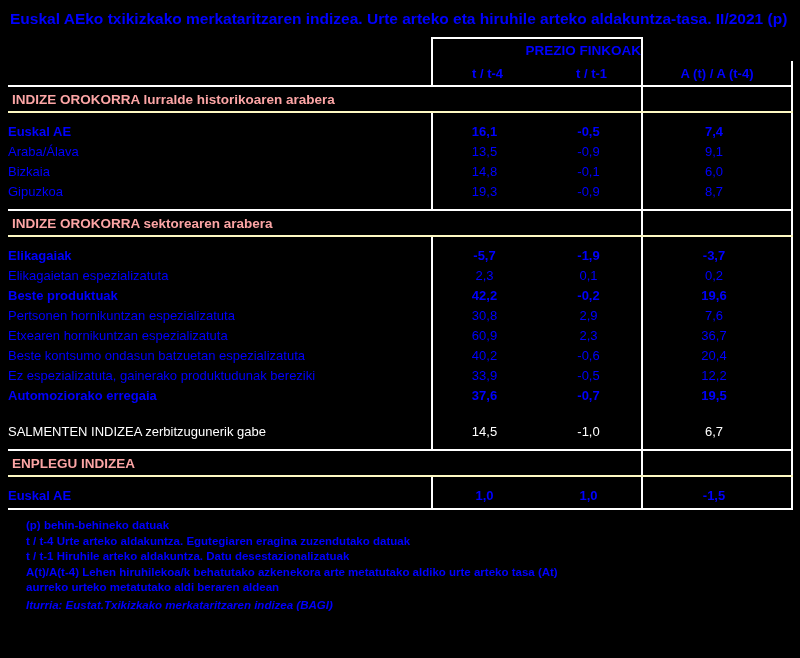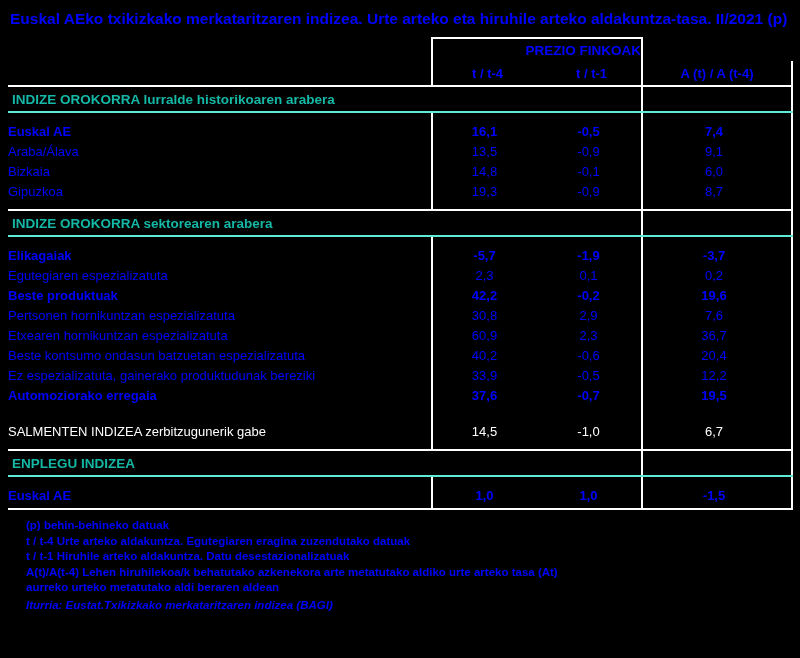--- a/index.html
+++ b/index.html
@@ -63,26 +63,26 @@
     text-align: center;
     height: 24px;
     border-bottom: 2px solid #ffffff;
   }
   .hdr-sub.b-left { border-left: 2px solid #ffffff; }
   .hdr-sub.b-right { border-right: 2px solid #ffffff; }
   .hdr-blank { border: none; }
 
   
   .section td {
-    color: #14b8a6;
+    color: #fca5a5;
     font-weight: bold;
     font-size: 13.5px;
     height: 24px;
     border-top: 2px solid #ffffff;
-    border-bottom: 2px solid #5eead4;
+    border-bottom: 2px solid #fef9c3;
   }
   .section td.lab { padding-left: 4px; text-align: left; }
 
   .row td {
     height: 20px;
     font-size: 13px;
   }
   .row td.lab { text-align: left; }
   .row td.num { text-align: center; padding-right: 6px; }
 
@@ -197,21 +197,21 @@
         <td></td>
         <td class="vl vr"></td>
       </tr>
       <tr class="row">
         <td class="lab lvl1">Elikagaiak</td>
         <td class="num bold-blue vline-left">-5,7</td>
         <td class="num bold-blue">-1,9</td>
         <td class="num bold-blue vline-left vline-right">-3,7</td>
       </tr>
       <tr class="row">
-        <td class="lab lvl2">Egutegiaren espezializatuta</td>
+        <td class="lab lvl2">Elikagaietan espezializatuta</td>
         <td class="num plain-blue vline-left">2,3</td>
         <td class="num plain-blue">0,1</td>
         <td class="num plain-blue vline-left vline-right">0,2</td>
       </tr>
       <tr class="row">
         <td class="lab lvl1">Beste produktuak</td>
         <td class="num bold-blue vline-left">42,2</td>
         <td class="num bold-blue">-0,2</td>
         <td class="num bold-blue vline-left vline-right">19,6</td>
       </tr>

